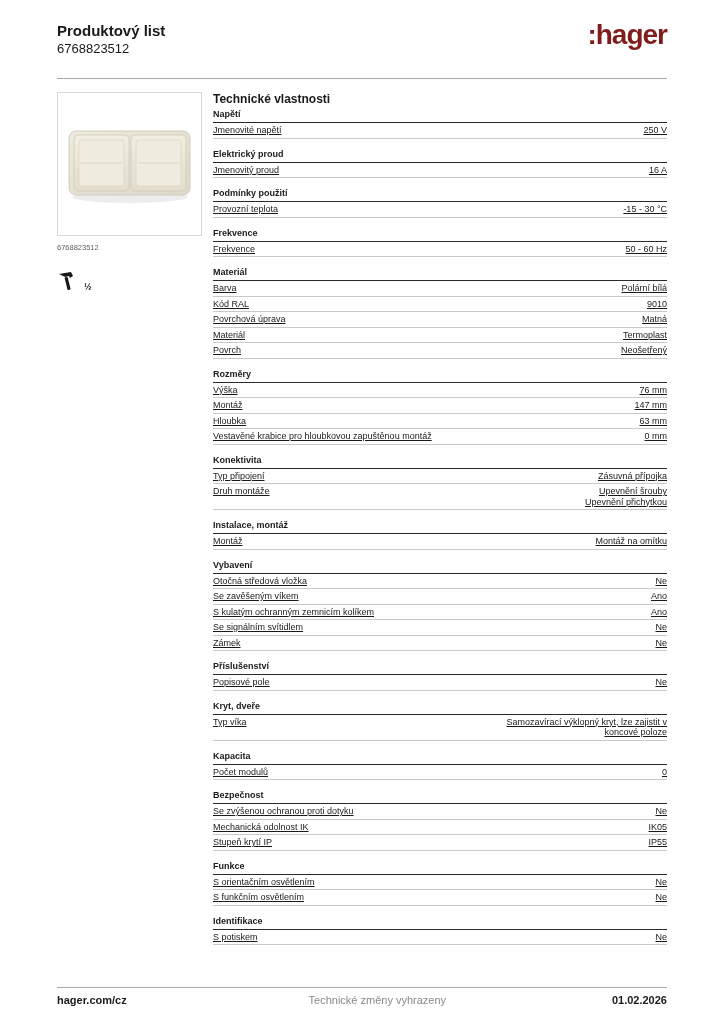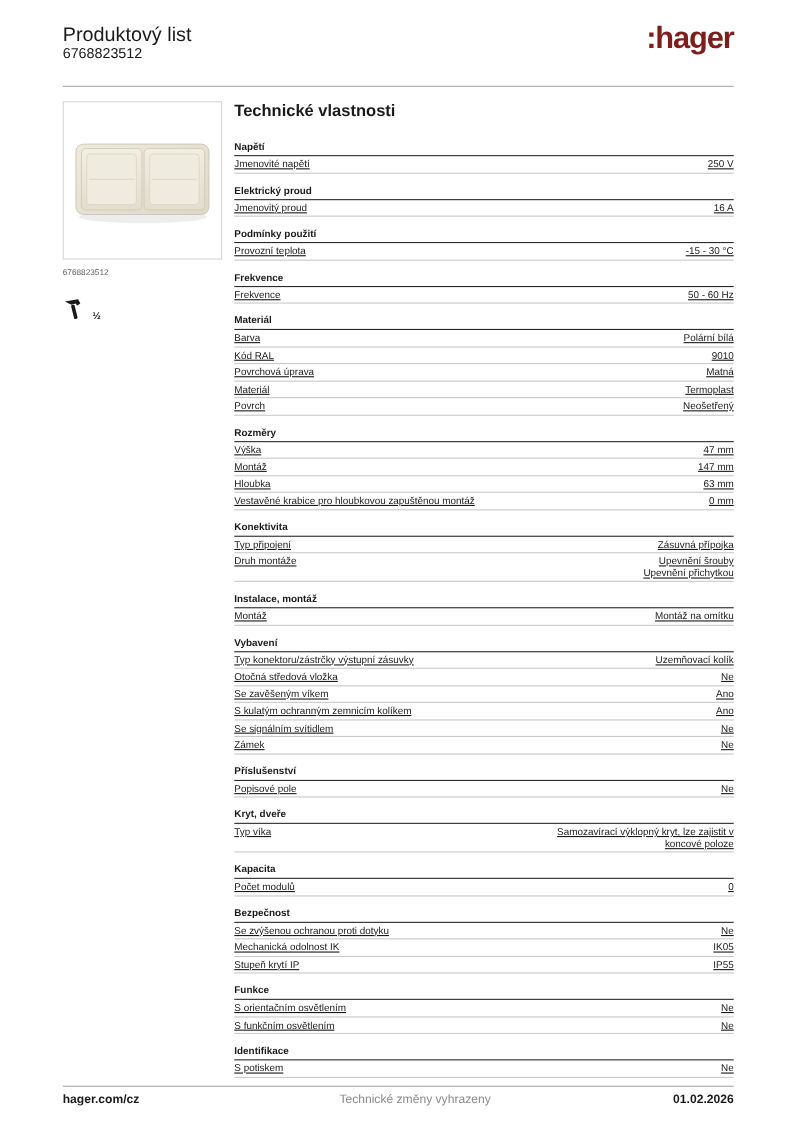--- a/index.html
+++ b/index.html
@@ -8,41 +8,41 @@
     width: 724px; height: 1024px;
     font-family: "Liberation Sans", "DejaVu Sans", sans-serif;
     color: #1a1a1a;
     position: relative;
     overflow: hidden;
   }
   .page { width: 724px; height: 1024px; position: relative; padding: 0 57px; }
 
   
   .header { display: flex; justify-content: space-between; align-items: flex-start; padding-top: 22px; }
-  .doc-title { font-size: 18px; font-weight: normal; line-height: 18px; }
+  .doc-title { font-size: 15px; font-weight: bold; line-height: 18px; }
   .doc-number { font-size: 13px; line-height: 18px; }
   .logo { font-size: 28px; font-weight: bold; letter-spacing: -1px; line-height: 30px; margin-top: -2px; }
   .header-rule { border-top: 1px solid #a9a9a9; margin-top: 20px; }
 
   
   .main { display: flex; margin-top: 13px; }
   .sidebar { width: 145px; flex: 0 0 145px; margin-right: 11px; }
   .product-image-box {
     width: 145px; height: 144px;
     border: 1px solid #d7d7d7;
     background: #fff;
     display: flex; align-items: center; justify-content: center;
   }
   .image-caption { font-size: 7.5px; color: #5f5f5f; margin-top: 7px; }
   .tool-icon-wrap { margin-top: 18px; display: flex; align-items: flex-end; }
   .tool-icon-label { font-size: 9px; font-weight: bold; margin-left: 1px; }
 
   
   .specs { flex: 1; min-width: 0; }
-  .specs-heading { font-size: 15px; font-weight: bold; margin-bottom: 17px; }
+  .specs-heading { font-size: 12px; font-weight: bold; margin-bottom: 1px; }
   .spec-section { margin-bottom: 8px; }
   .section-title {
     font-size: 9px; font-weight: bold;
     padding: 2px 0 3px 0;
     border-bottom: 1px solid #2a2a2a;
   }
   .spec-row {
     display: flex; justify-content: space-between; align-items: flex-start;
     padding: 2px 0;
     border-bottom: 1px solid #c9c9c9;
@@ -183,21 +183,21 @@
                 <div class="spec-value">Neošetřený</div>
               </div>
             </div>
   </div>
 
   <div class="spec-section">
     <div class="section-title">Rozměry</div>
     <div>
               <div class="spec-row">
                 <div class="spec-label">Výška</div>
-                <div class="spec-value">47 mm</div>
+                <div class="spec-value">76 mm</div>
               </div>
               <div class="spec-row">
                 <div class="spec-label">Montáž</div>
                 <div class="spec-value">147 mm</div>
               </div>
               <div class="spec-row">
                 <div class="spec-label">Hloubka</div>
                 <div class="spec-value">63 mm</div>
               </div>
               <div class="spec-row">
@@ -228,24 +228,20 @@
               <div class="spec-row">
                 <div class="spec-label">Montáž</div>
                 <div class="spec-value">Montáž na omítku</div>
               </div>
             </div>
   </div>
 
   <div class="spec-section">
     <div class="section-title">Vybavení</div>
     <div>
-              <div class="spec-row">
-                <div class="spec-label">Typ konektoru/zástrčky výstupní zásuvky</div>
-                <div class="spec-value">Uzemňovací kolík</div>
-              </div>
               <div class="spec-row">
                 <div class="spec-label">Otočná středová vložka</div>
                 <div class="spec-value">Ne</div>
               </div>
               <div class="spec-row">
                 <div class="spec-label">Se zavěšeným víkem</div>
                 <div class="spec-value">Ano</div>
               </div>
               <div class="spec-row">
                 <div class="spec-label">S kulatým ochranným zemnicím kolíkem</div>

